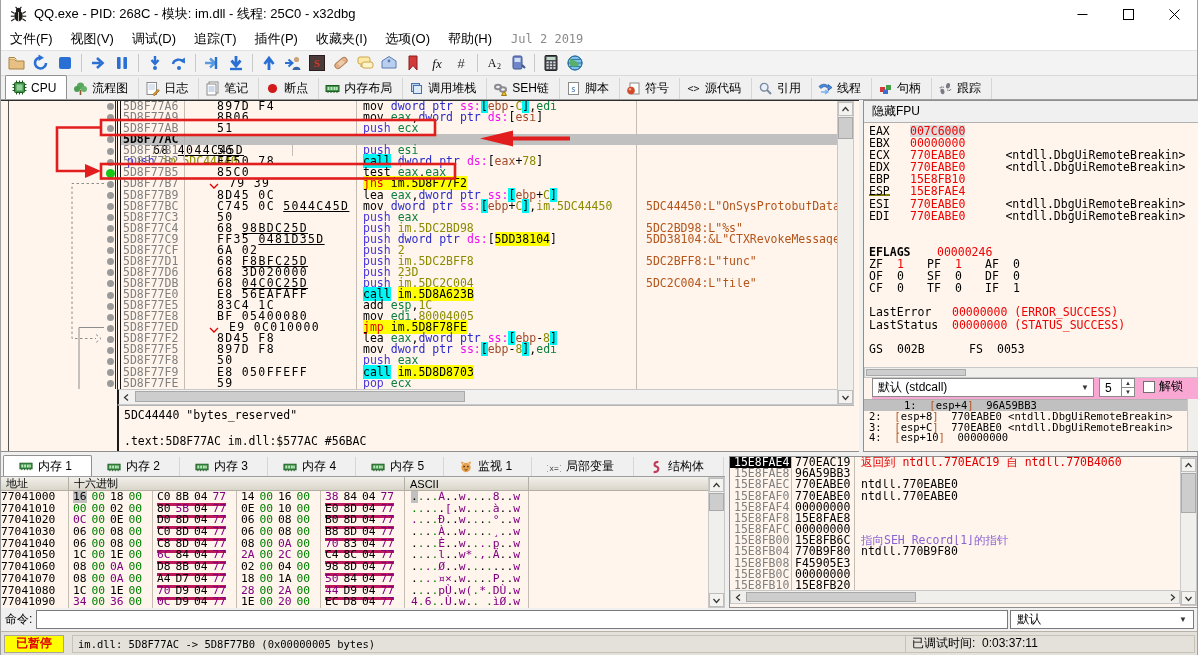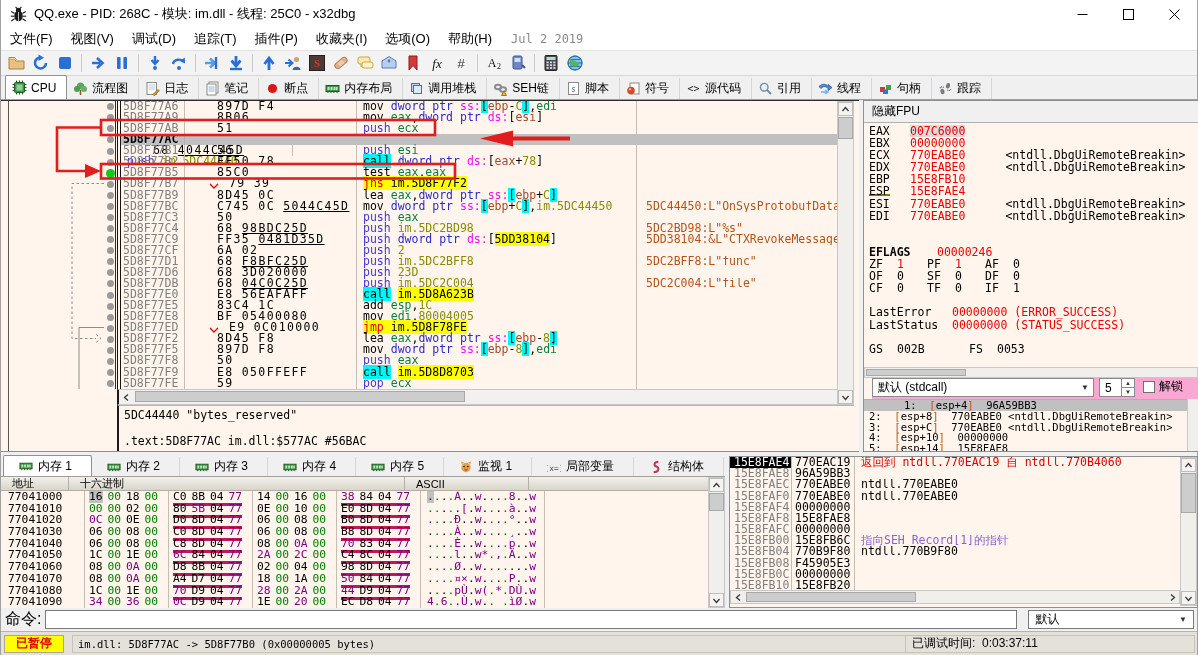--- a/index.html
+++ b/index.html
@@ -108,24 +108,24 @@
 
   
   #bottom { position:absolute; left:0; top:456px; width:1198px; height:152px; background:#f0f0f0; }
 
   #dump-pane { position:absolute; left:0; top:0; width:724px; height:152px; background:#fff5ec; }
   #dump-tabs { position:absolute; left:0; top:0; width:100%; height:21px; background:#f0f0f0; border-bottom:1px solid #9e9e9e; display:flex; align-items:flex-end; }
   .mtab { height:19px; display:flex; align-items:center; padding:0 19px 0 15px; font-size:12px; border-right:1px solid #d6d6d6; white-space:nowrap; }
   .mtab .ticon { margin-right:5px; width:14px; height:14px; display:inline-flex; align-items:center; justify-content:center; }
   .mtab.active { background:#fff; height:21px; border:1px solid #919191; border-bottom:none; border-top-left-radius:2px; border-top-right-radius:2px; }
   #dump-header { position:absolute; left:0; top:21px; width:100%; height:14px; background:linear-gradient(#f2f0ea,#d9d5cb); border-bottom:1px solid #b3afa5; font-size:11px; color:#000; display:flex; }
-  #dump-header .hc { border-right:1px solid #b3afa5; padding-left:11px; display:flex; align-items:center; height:100%; }
+  #dump-header .hc { border-right:1px solid #b3afa5; padding-left:5px; display:flex; align-items:center; height:100%; }
   #dump-body { position:absolute; left:0; top:35px; width:706px; bottom:0; font-family:"DejaVu Sans Mono", monospace; font-size:11.3px; overflow:hidden; }
   .mrow { height:11.7px; line-height:11.7px; display:flex; white-space:pre; }
-  .m-addr { width:84px; flex:none; padding-left:7px; color:#000; border-right:1px solid #c3bdb3; }
+  .m-addr { width:68px; flex:none; color:#000; border-right:1px solid #c3bdb3; }
   .m-group { width:84px; flex:none; padding-left:4px; border-right:1px solid #c3bdb3; }
   .m-ascii { width:124px; flex:none; padding-left:6px; border-right:1px solid #c3bdb3; }
   .by { display:inline-block; }
   .by.gap { margin-right:4.9px; }
   .bz { color:#008000; }
   .bp { color:#800080; }
   .bn { color:#000; }
   .ptr { border-bottom:3px solid #be185d;text-align:right; }
   .bsel { background:#c0c0c0; }
   #dump-vscroll { position:absolute; right:0; top:21px; width:17px; bottom:0; }
@@ -140,23 +140,23 @@
   .s-val { width:63px; flex:none; padding-left:3px; color:#000; border-right:1px solid #c3bdb3; }
   .s-comm { flex:1; padding-left:6px; overflow:hidden; }
   .sc-red { color:#e20000; }
   .sc-vio { color:#8a63d2; }
   .sc-blk { color:#000; }
   #stack-hscroll { position:absolute; left:0; bottom:3px; right:17px; height:14px; background:#f1efec; border:1px solid #c8c8c8; }
   #stack-vscroll { position:absolute; right:0; top:0; width:17px; height:149px; }
 
   
   #cmdbar { position:absolute; left:0; top:608px; width:100%; height:23px; background:#f0f0f0; display:flex; align-items:center; }
-  #cmd-label { margin-left:4px; font-size:16px; white-space:nowrap; }
+  #cmd-label { margin-left:4px; font-size:12px; white-space:nowrap; }
   #cmd-input { margin-left:4px; width:972px; height:19px; background:#fff; border:1px solid #7a7a7a; }
-  #cmd-combo { margin-left:11px; flex:1; height:19px; background:#fff; border:1px solid #7a7a7a; margin-right:3px; display:flex; align-items:center; padding-left:6px; font-size:12px; position:relative; }
+  #cmd-combo { margin-left:2px; flex:1; height:19px; background:#fff; border:1px solid #7a7a7a; margin-right:3px; display:flex; align-items:center; padding-left:6px; font-size:12px; position:relative; }
   #cmd-combo .arrow { position:absolute; right:6px; font-size:8px; color:#333; }
 
   
   #statusbar { position:absolute; left:0; top:631px; width:100%; height:24px; background:#e4e1da; border-top:1px solid #b6b2a8; display:flex; align-items:center; }
   #status-state { margin-left:3px; width:60px; height:18px; background:#ffff00; border:1px solid #a9a59b; color:#e00000; font-weight:bold; font-size:12px; display:flex; align-items:center; justify-content:center; }
   #status-msg { margin-left:8px; height:18px; flex:1; border:1px solid #c6c2b8; border-right:none; display:flex; align-items:center; padding-left:5px; font-family:"DejaVu Sans Mono", monospace; font-size:10.5px; color:#000; }
   #status-time { width:290px; height:18px; border:1px solid #c6c2b8; display:flex; align-items:center; padding-left:6px; margin-right:2px; font-size:12px; color:#000; white-space:pre; }
 
   
   #overlay { position:absolute; left:0; top:0; width:1198px; height:655px; pointer-events:none; z-index:50; }
@@ -689,21 +689,20 @@
         <div id="unlock-box">
             <span class="cb"></span>
             <span>解锁</span>
           </div>
       </div>
       <div id="args-list">
           <div class="arow sel"><span>1:  </span><span class="abr">[</span><span>esp+4</span><span class="abr">]</span><span>  96A59BB3</span></div>
           <div class="arow"><span>2:  </span><span class="abr">[</span><span>esp+8</span><span class="abr">]</span><span>  770EABE0 &lt;ntdll.DbgUiRemoteBreakin&gt;</span></div>
           <div class="arow"><span>3:  </span><span class="abr">[</span><span>esp+C</span><span class="abr">]</span><span>  770EABE0 &lt;ntdll.DbgUiRemoteBreakin&gt;</span></div>
           <div class="arow"><span>4:  </span><span class="abr">[</span><span>esp+10</span><span class="abr">]</span><span>  00000000</span></div>
-          <div class="arow"><span>5:  </span><span class="abr">[</span><span>esp+14</span><span class="abr">]</span><span>  15E8FAE8</span></div>
         </div>
       <div id="args-vscroll"></div>
     </div>
   </div>
 
   <div id="hsplit"></div>
 
   <div id="bottom">
     <div id="dump-pane">
       <div id="dump-tabs">

